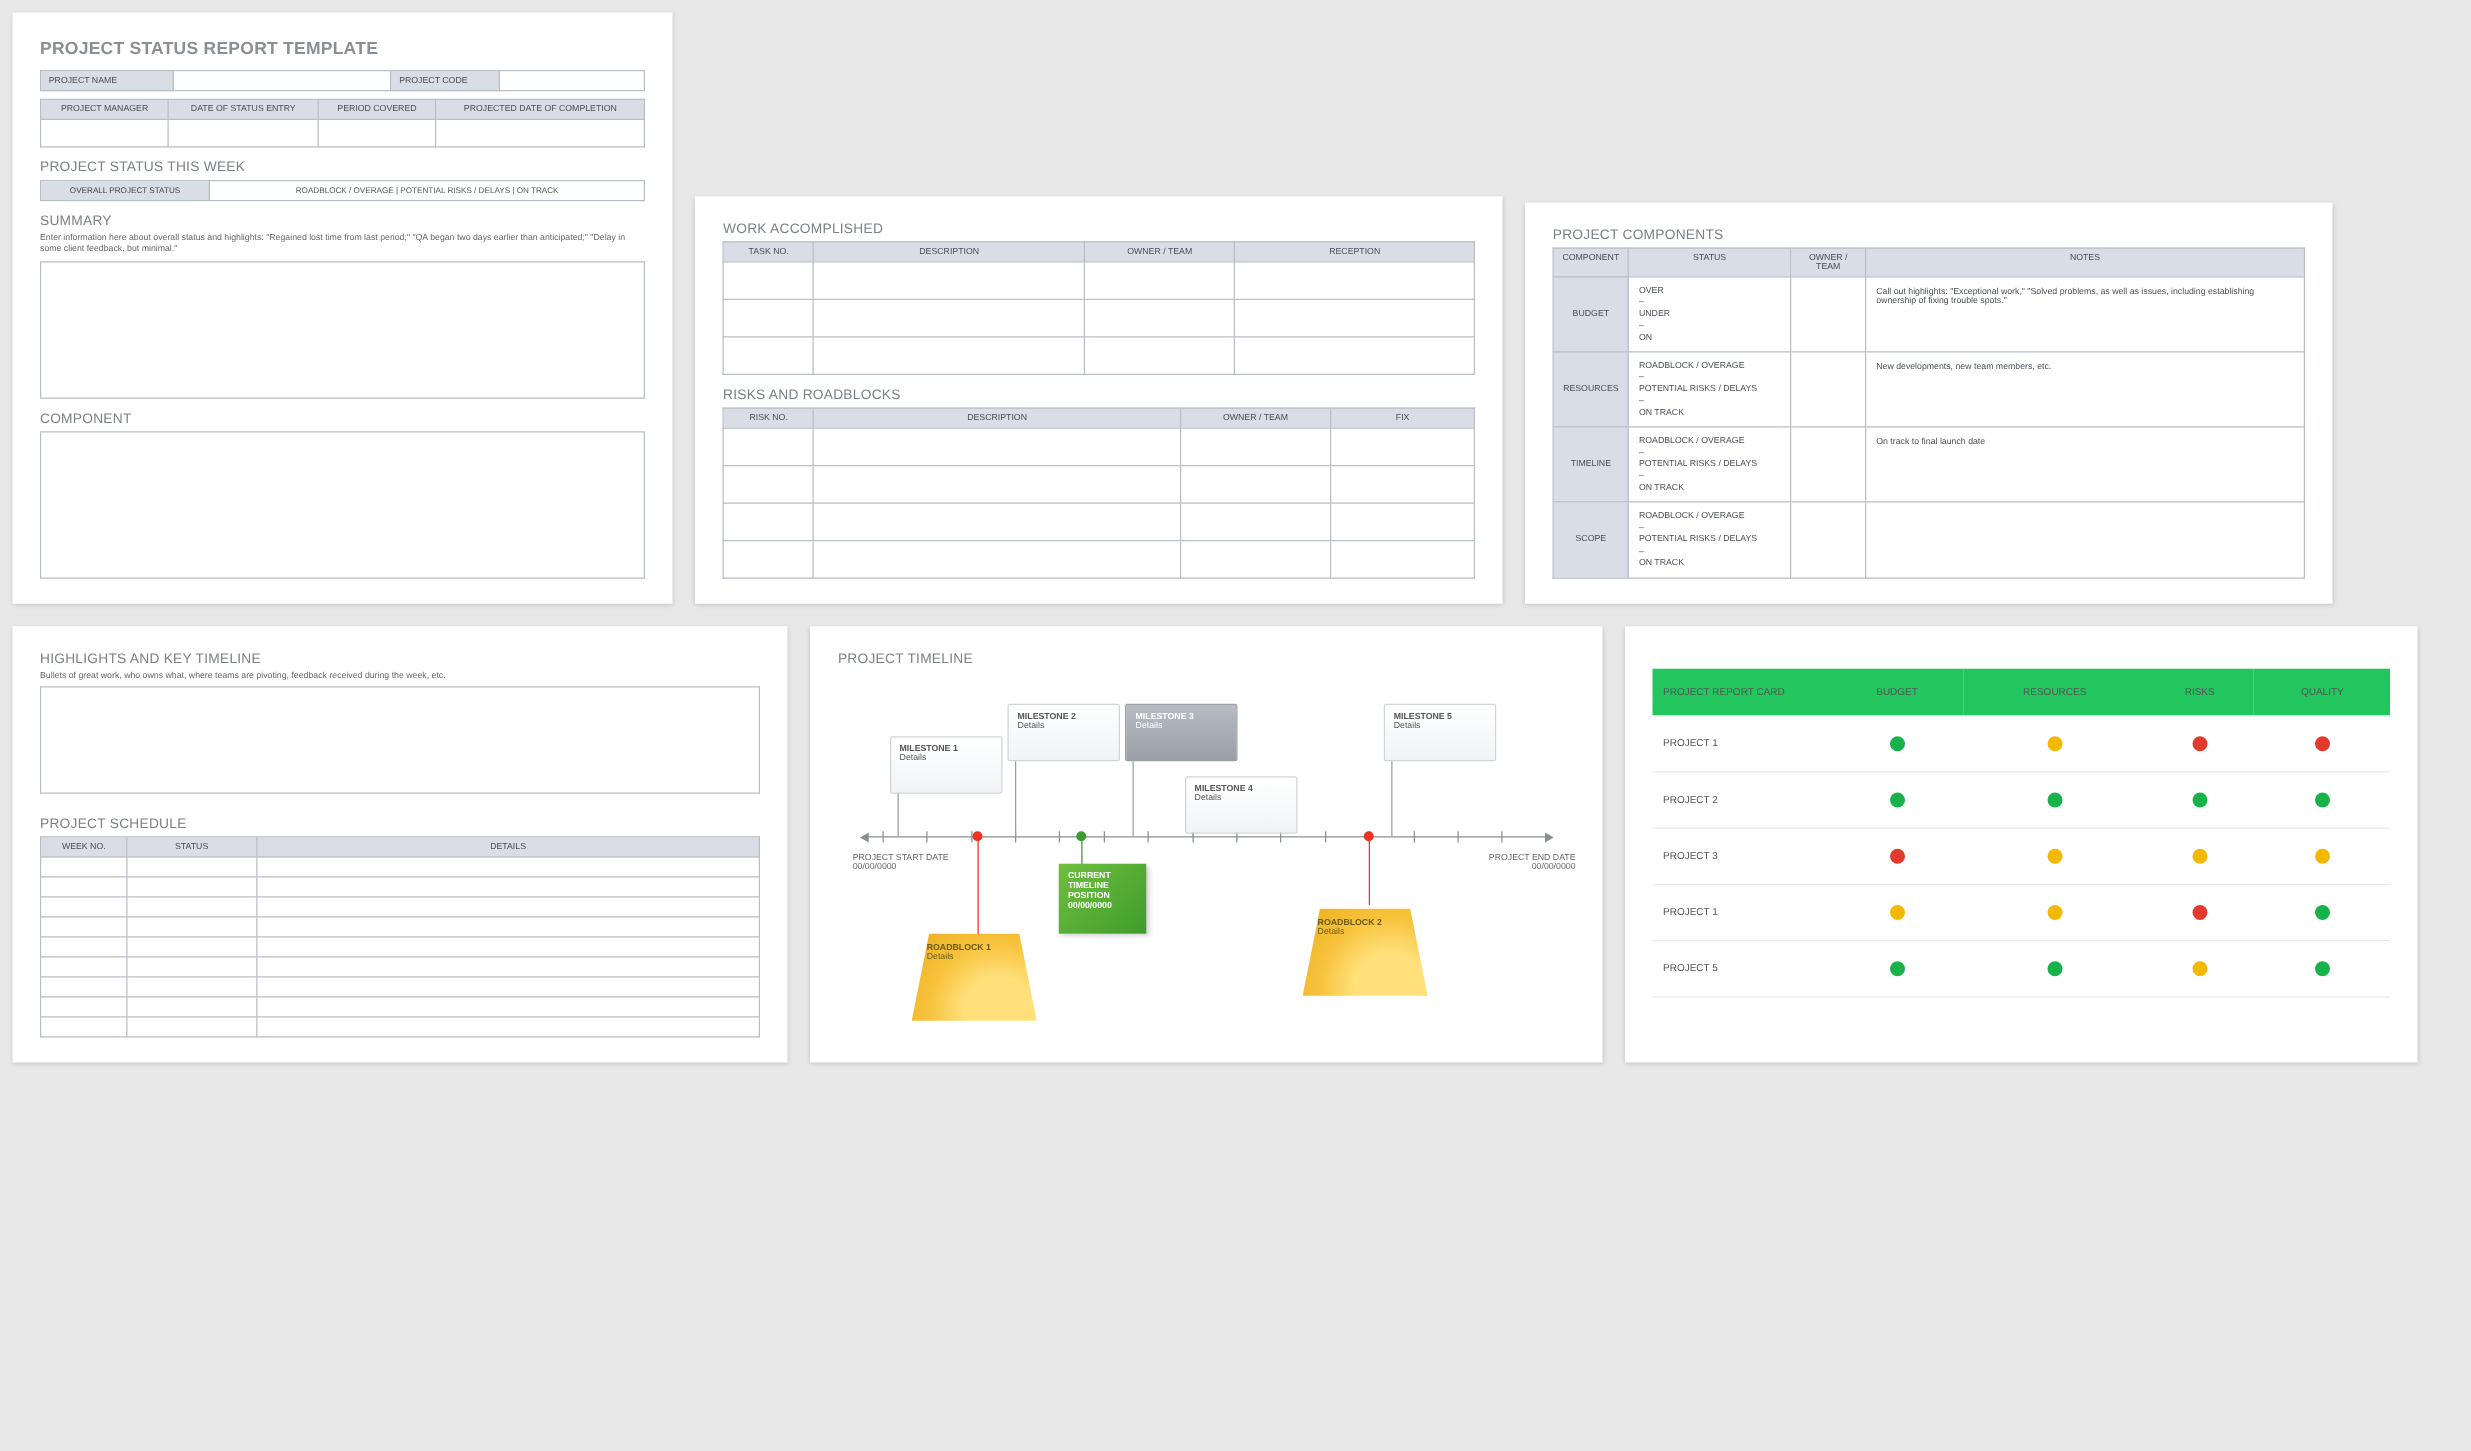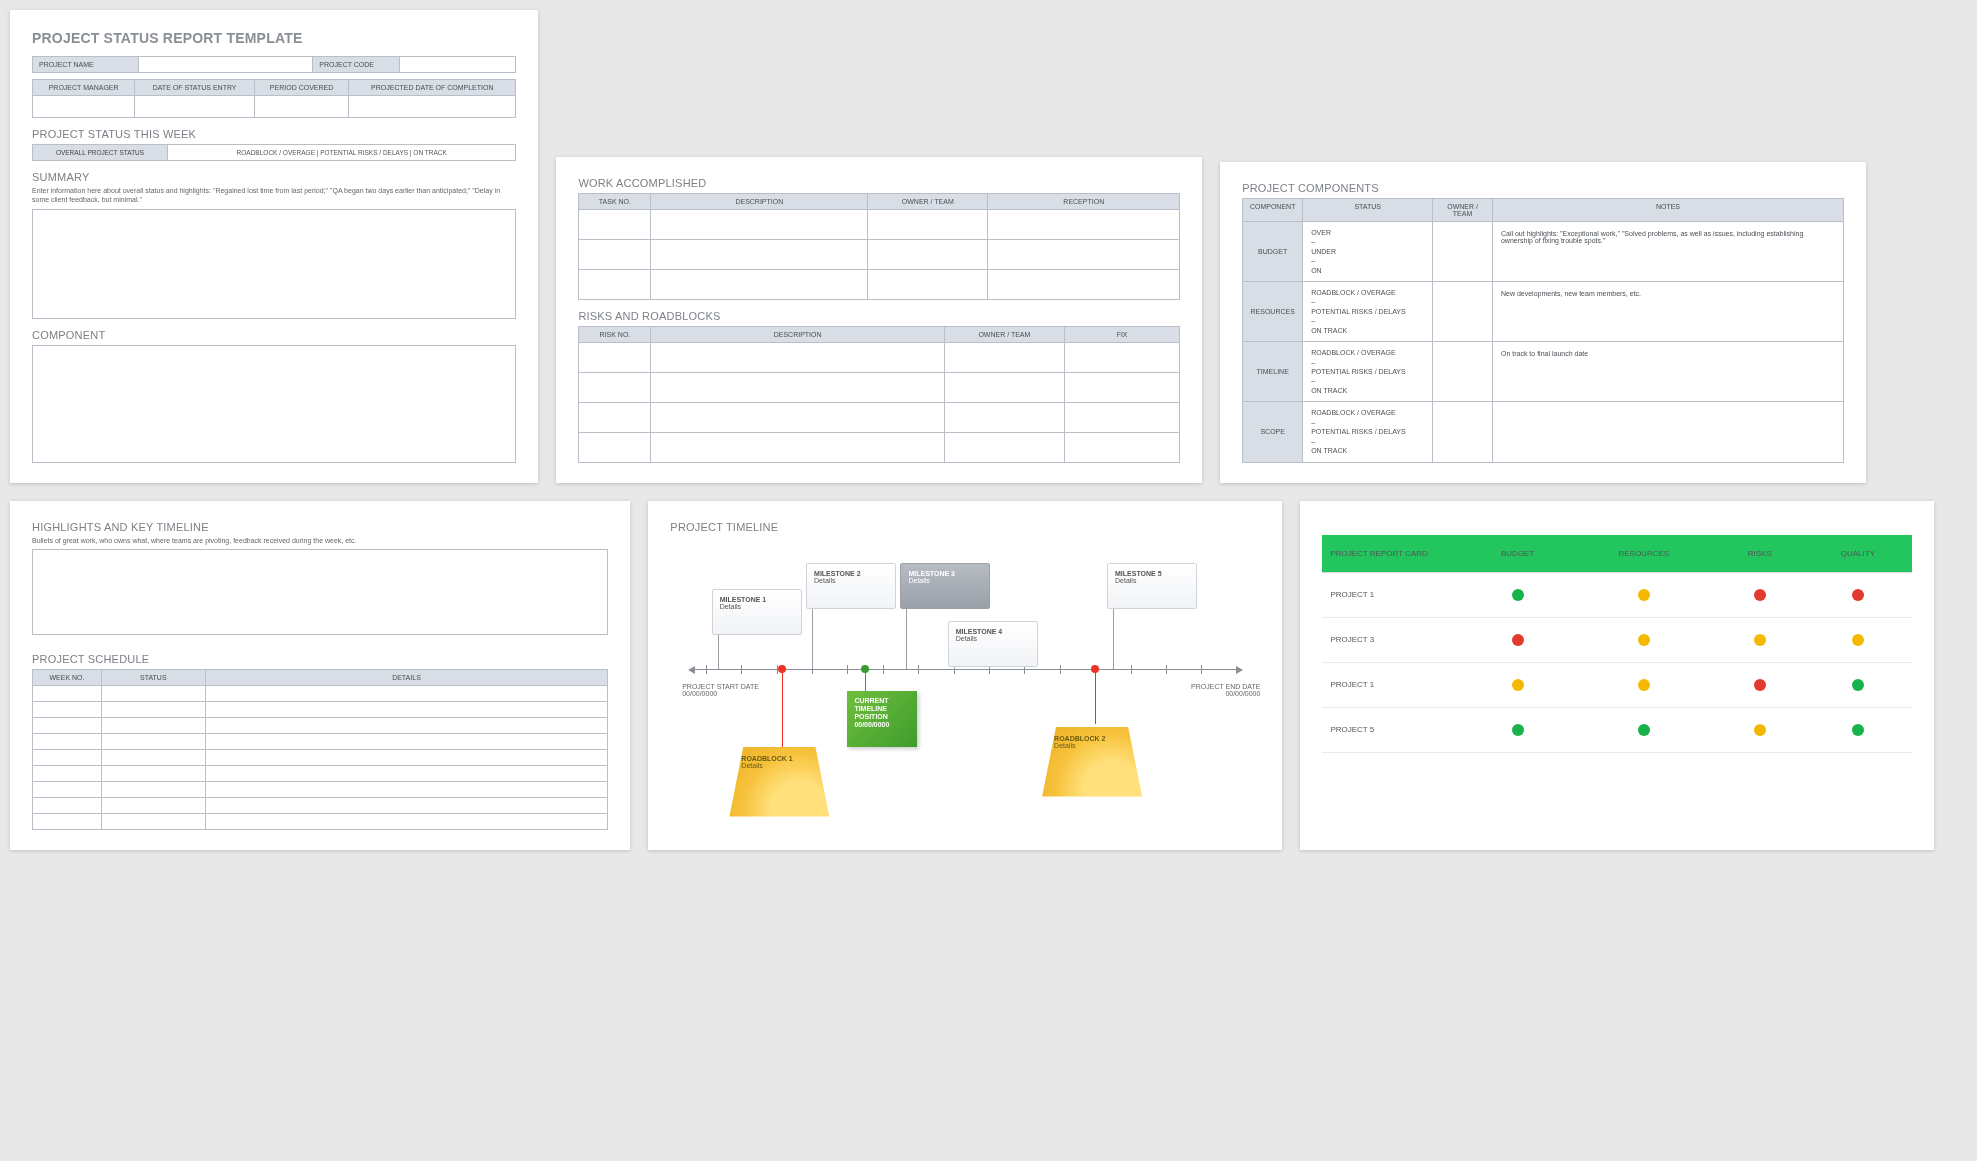--- a/index.html
+++ b/index.html
@@ -430,20 +430,27 @@
       </tbody>
         <tbody id="rc-body">
           <tr>
             <td class="first">PROJECT 1</td>
             <td><span class="bullet g"></span></td>
             <td><span class="bullet y"></span></td>
             <td><span class="bullet r"></span></td>
             <td><span class="bullet r"></span></td>
           </tr>
           <tr>
+            <td class="first">PROJECT 2</td>
+            <td><span class="bullet g"></span></td>
+            <td><span class="bullet g"></span></td>
+            <td><span class="bullet g"></span></td>
+            <td><span class="bullet g"></span></td>
+          </tr>
+          <tr>
             <td class="first">PROJECT 3</td>
             <td><span class="bullet r"></span></td>
             <td><span class="bullet y"></span></td>
             <td><span class="bullet y"></span></td>
             <td><span class="bullet y"></span></td>
           </tr>
           <tr>
             <td class="first">PROJECT 1</td>
             <td><span class="bullet y"></span></td>
             <td><span class="bullet y"></span></td>

